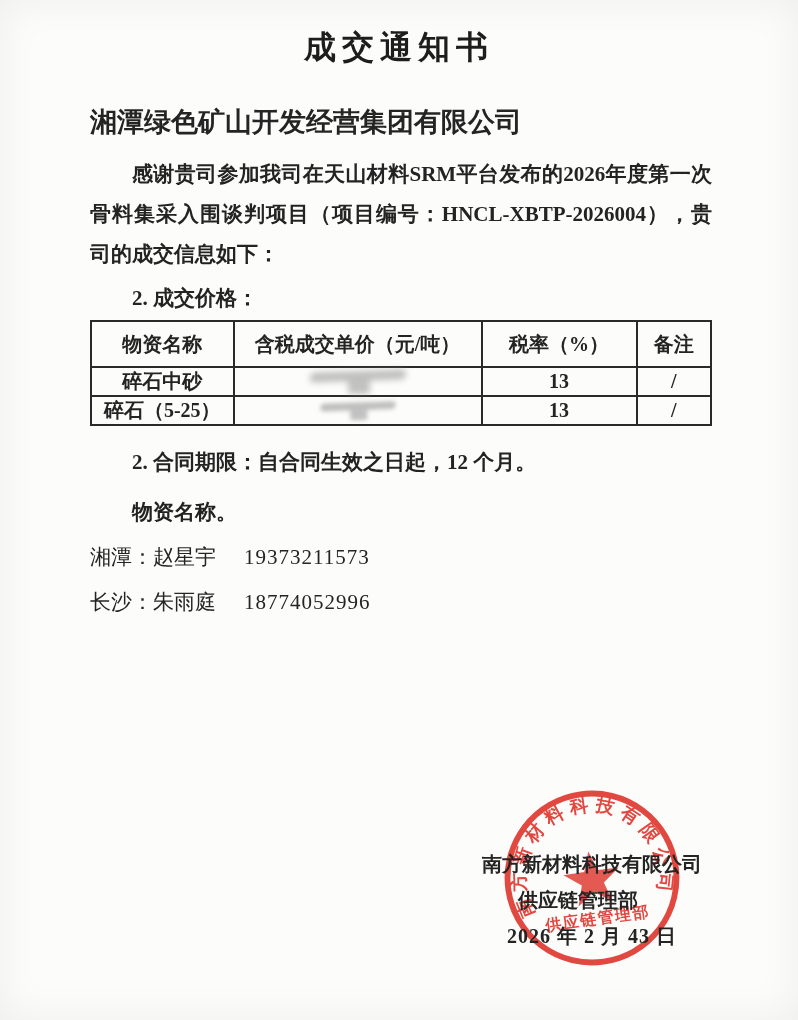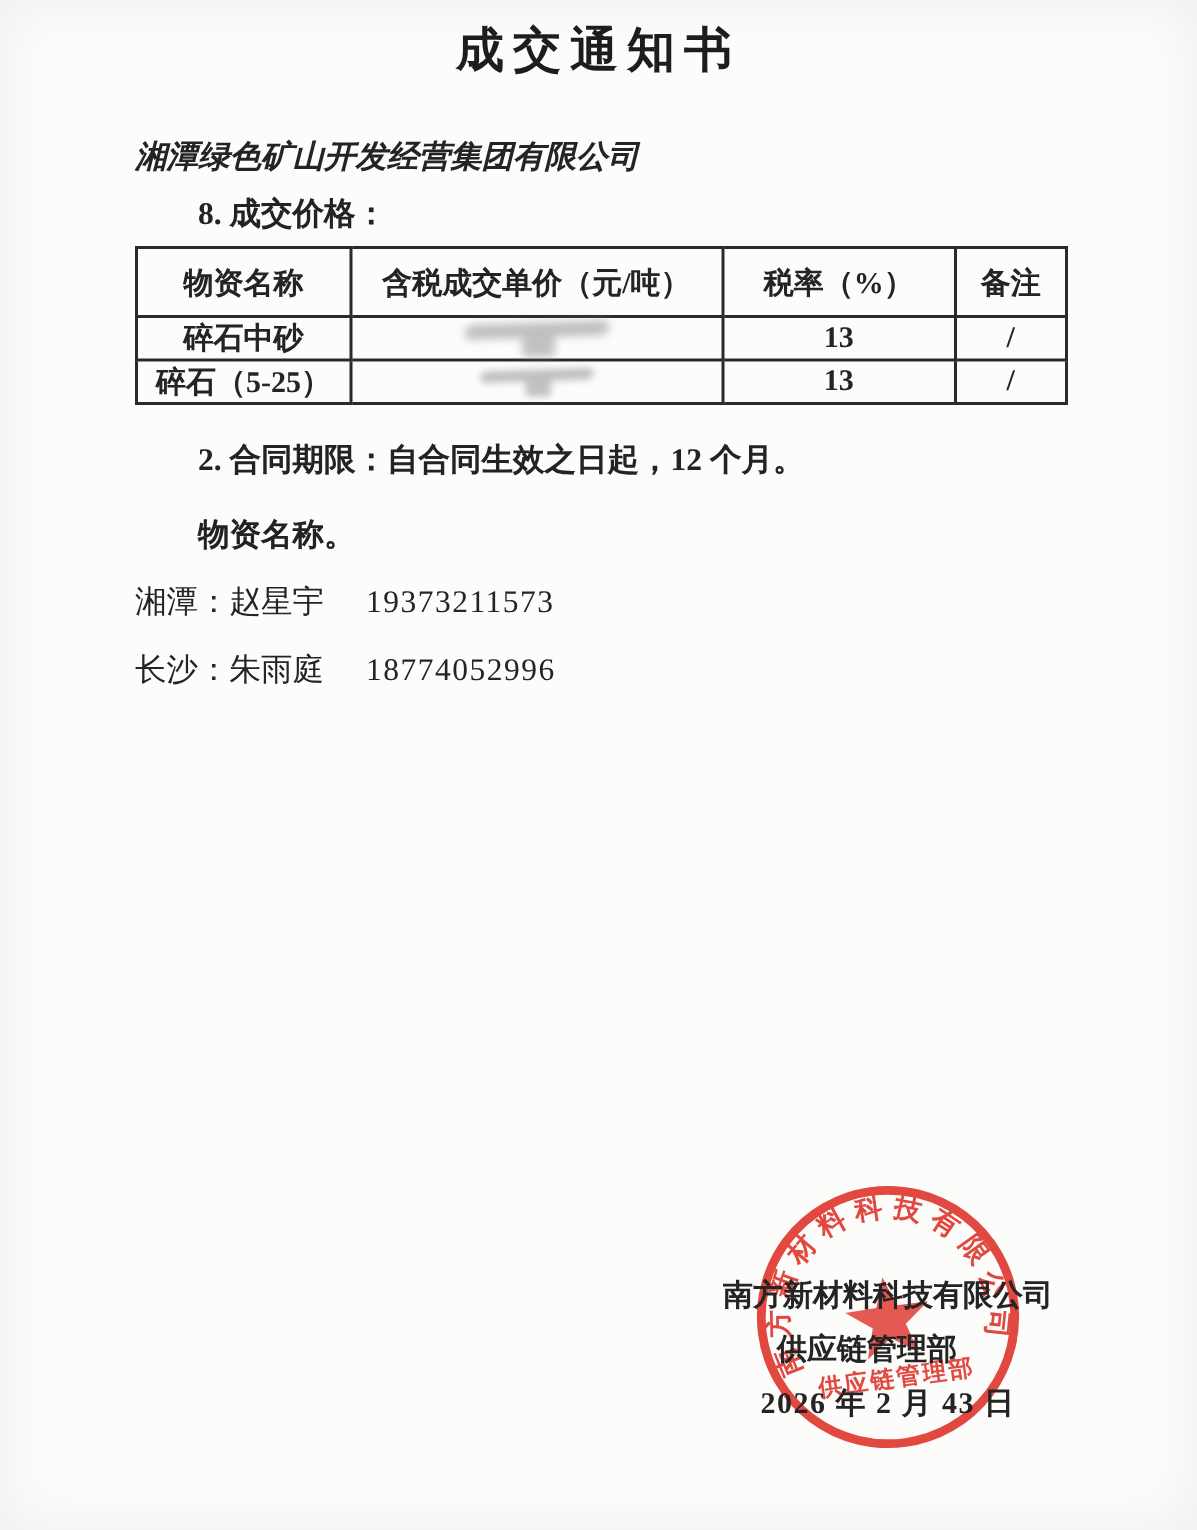--- a/index.html
+++ b/index.html
@@ -8,34 +8,33 @@
     position:relative;
     width:798px; height:1020px;
     margin:0 auto;
     background:#fcfcfb;
     font-family:"Liberation Serif","DejaVu Serif",serif;
     color:#222;
     overflow:hidden;
     box-shadow:inset 0 0 40px rgba(0,0,0,.06);
   }
   .doc-title {
-    padding-top:12px;
+    padding-top:26px;
     text-align:center;
     font-size:32px;
     font-weight:700;
     letter-spacing:6px;
     color:#1d1d1d;
   }
   .content { padding:0 86px 0 90px; }
   .recipient {
     margin-top:34px;
-    font-size:21px;
-    font-weight:700;
-    color:#242424;
-    font-style:italic;
+    font-size:27px;
+    font-weight:700;
+    color:#242424;
   }
   p.body-text {
     margin-top:14px;
     font-size:21px;
     font-weight:600;
     line-height:40px;
     text-align:justify;
     text-indent:2em;
     color:#232323;
   }
@@ -127,22 +126,23 @@
 <body>
 
 <div class="page">
 
   <div class="doc-title">成交通知书</div>
 
   <div class="content">
 
     <div class="recipient">湘潭绿色矿山开发经营集团有限公司</div>
 
-
-    <div class="section-heading">8. 成交价格：</div>
+    <p class="body-text">感谢贵司参加我司在天山材料SRM平台发布的2026年度第一次骨料集采入围谈判项目（项目编号：HNCL-XBTP-2026004），贵司的成交信息如下：</p>
+
+    <div class="section-heading">2. 成交价格：</div>
 
     <table class="price-table">
       <colgroup>
         <col class="col-material">
           <col class="col-price">
           <col class="col-tax">
           <col class="col-remark">
       </colgroup>
       <thead>
         <tr>

